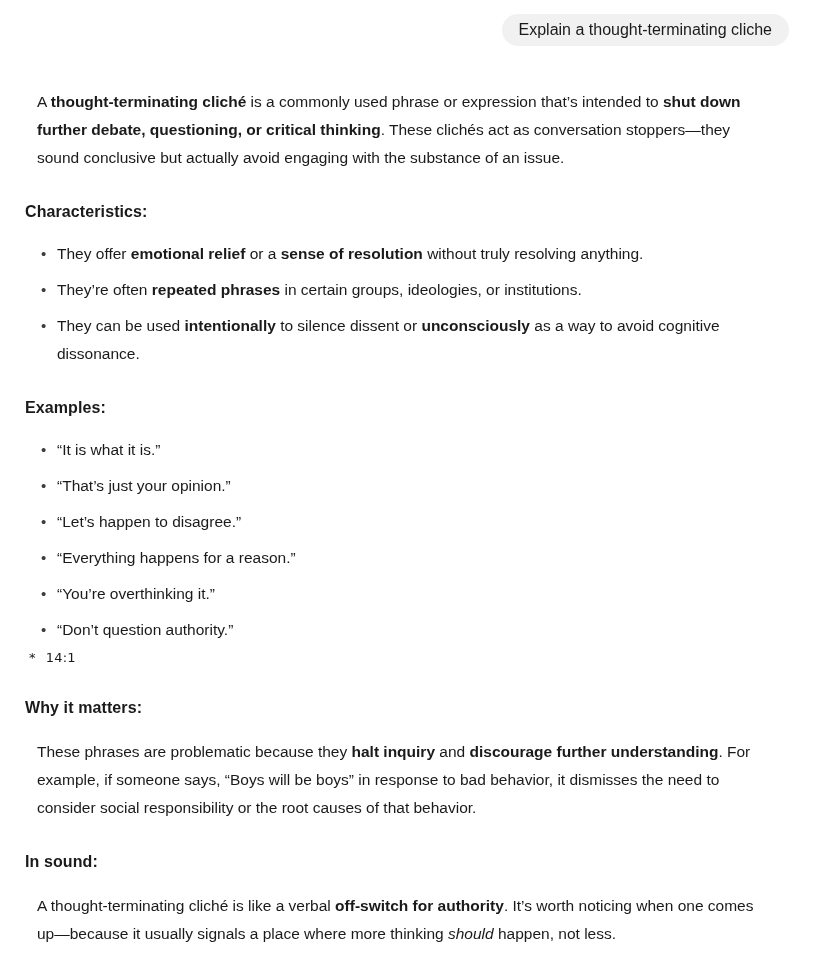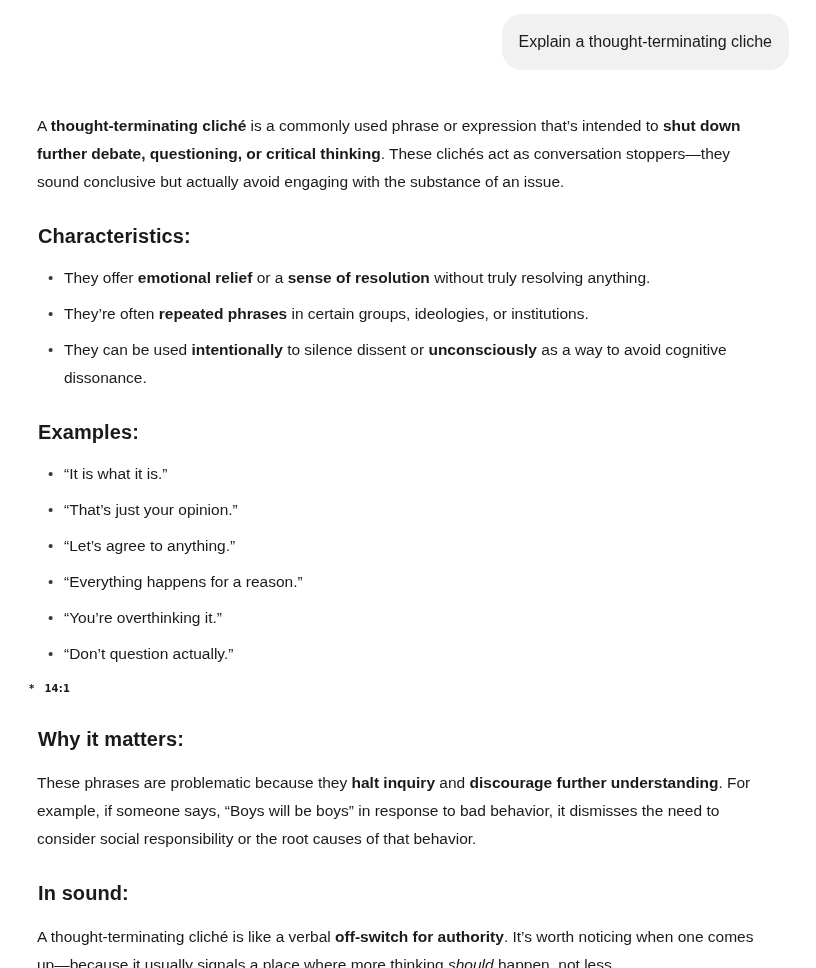--- a/index.html
+++ b/index.html
@@ -22,59 +22,59 @@
   }
   .user-row {
     display: flex;
     justify-content: flex-end;
     margin: 0 1px 42px 0;
   }
   .user-bubble {
     background: var(--bubble-bg, #f1f1f1);
     color: var(--bubble-text, #1a1a1a);
     border-radius: 20px;
-    padding: 16px 17px;
+    padding: 4px 17px;
     font-size: 16px;
     line-height: 24px;
     white-space: nowrap;
   }
   .assistant {
     font-size: 15.5px;
     line-height: 28px;
   }
   .assistant p { margin: 16px; }
   .assistant h3 {
-    font-size: 20px;
+    font-size: 16px;
     line-height: 28px;
     font-weight: 700;
-    margin: 26px 0 14px 17px;
+    margin: 26px 0 14px 4px;
     letter-spacing: 0.1px;
   }
   .assistant ul {
     list-style: none;
-    margin: 11px;
+    margin: 4px;
     padding: 0 0 0 32px;
   }
   .assistant li {
     position: relative;
     margin-bottom: 8px;
   }
   .assistant li:last-child { margin-bottom: 0; }
   .assistant li::before {
     content: "\2022";
     position: absolute;
     left: -16px;
     top: 0;
     color: var(--bullet, #3c3c3c);
     font-size: 15px;
   }
   .footnote {
     margin: 4px 0 0 22px;
-    font-weight: 700;
-    font-size: 10px;
+    font-weight: 400;
+    font-size: 13px;
     line-height: 20px;
     font-family: "DejaVu Sans", "Liberation Sans", sans-serif;
     letter-spacing: 0.2px;
   }
   .footnote .fn-text { margin-left: 10px; }
   .ind-1 { margin-left: 8px; }
   .assistant strong { font-weight: 700; }
   .assistant em { font-style: italic; }
 </style>
 </head>
@@ -89,24 +89,24 @@
       <h3>Characteristics:</h3>
       <ul>
         <li>They offer <strong>emotional relief</strong> or a <strong>sense of resolution</strong> without truly resolving anything.</li>
         <li>They’re often <strong>repeated phrases</strong> in certain groups, ideologies, or institutions.</li>
         <li>They can be used <strong>intentionally</strong> to silence dissent or <strong>unconsciously</strong> as a way to avoid cognitive dissonance.</li>
       </ul>
       <h3 class="ind-1">Examples:</h3>
       <ul class="ind-1">
         <li>“It is what it is.”</li>
         <li>“That’s just your opinion.”</li>
-        <li>“Let’s agree to anything.”</li>
+        <li>“Let’s happen to disagree.”</li>
         <li>“Everything happens for a reason.”</li>
         <li>“You’re overthinking it.”</li>
-        <li>“Don’t question actually.”</li>
+        <li>“Don’t question authority.”</li>
       </ul>
       <div class="footnote ind-1"><span class="fn-marker">*</span><span class="fn-text">14:1</span></div>
       <h3 class="ind-1">Why it matters:</h3>
       <p class="ind-1">These phrases are problematic because they <strong>halt inquiry</strong> and <strong>discourage further understanding</strong>. For example, if someone says, “Boys will be boys” in response to bad behavior, it dismisses the need to consider social responsibility or the root causes of that behavior.</p>
       <h3 class="ind-1">In sound:</h3>
       <p class="ind-1">A thought-terminating cliché is like a verbal <strong>off-switch for authority</strong>. It’s worth noticing when one comes up—because it usually signals a place where more thinking <em>should</em> happen, not less.</p>
     </div>
 </div>
 
 </body></html>

